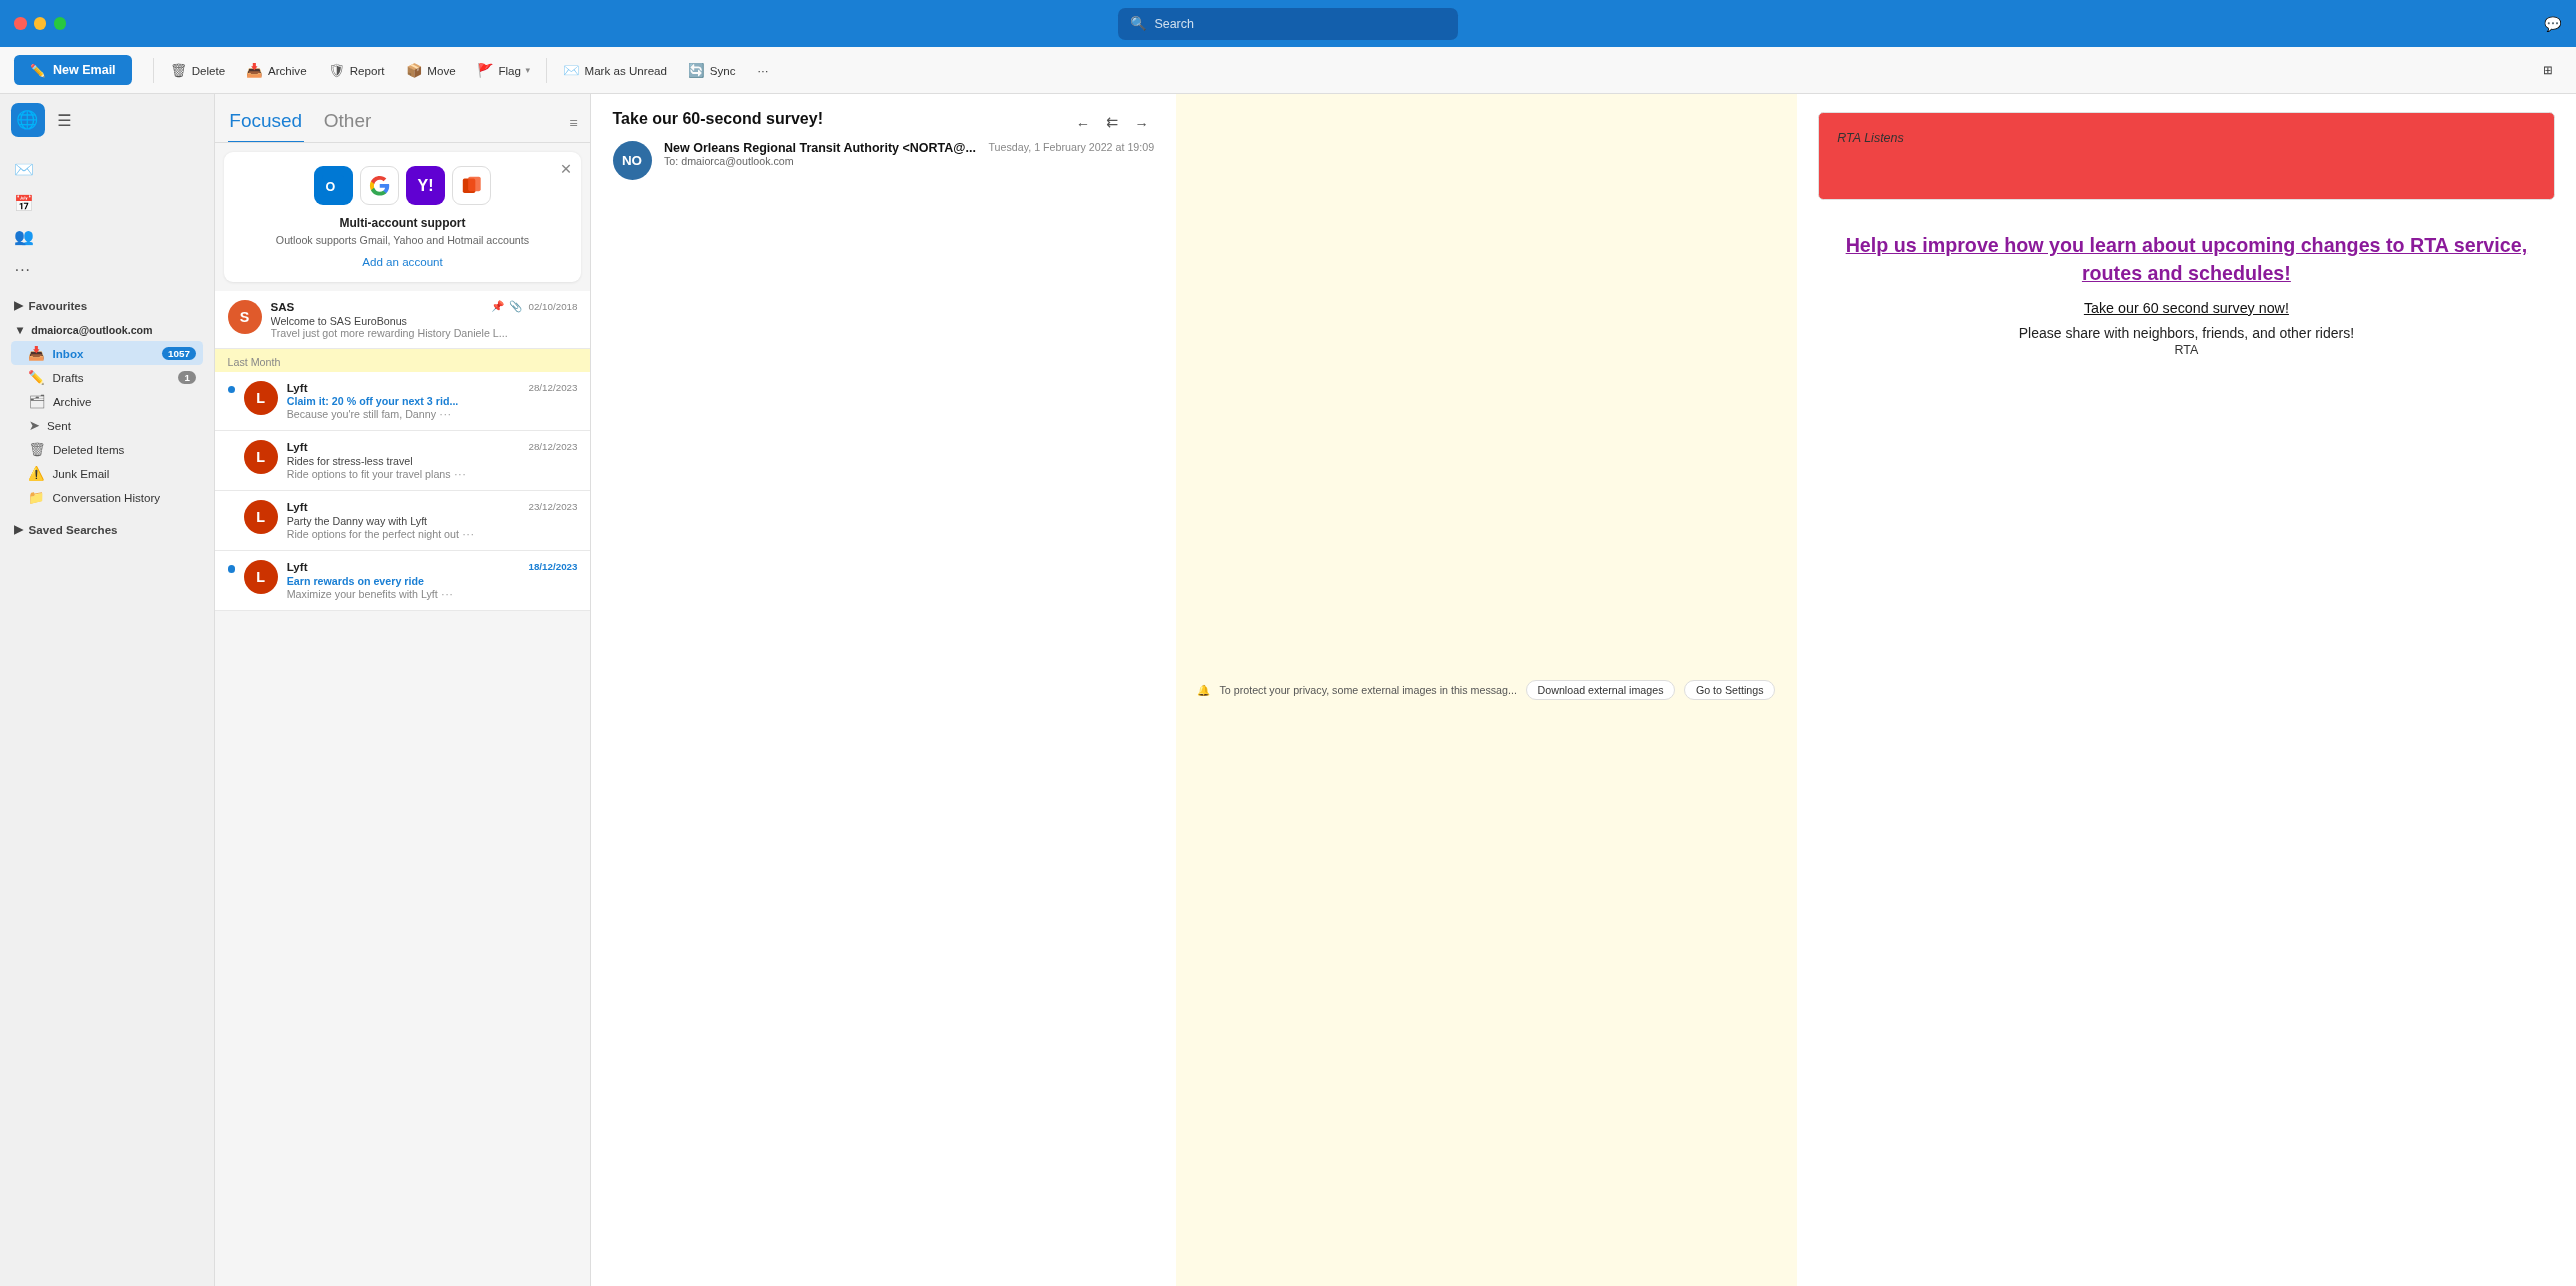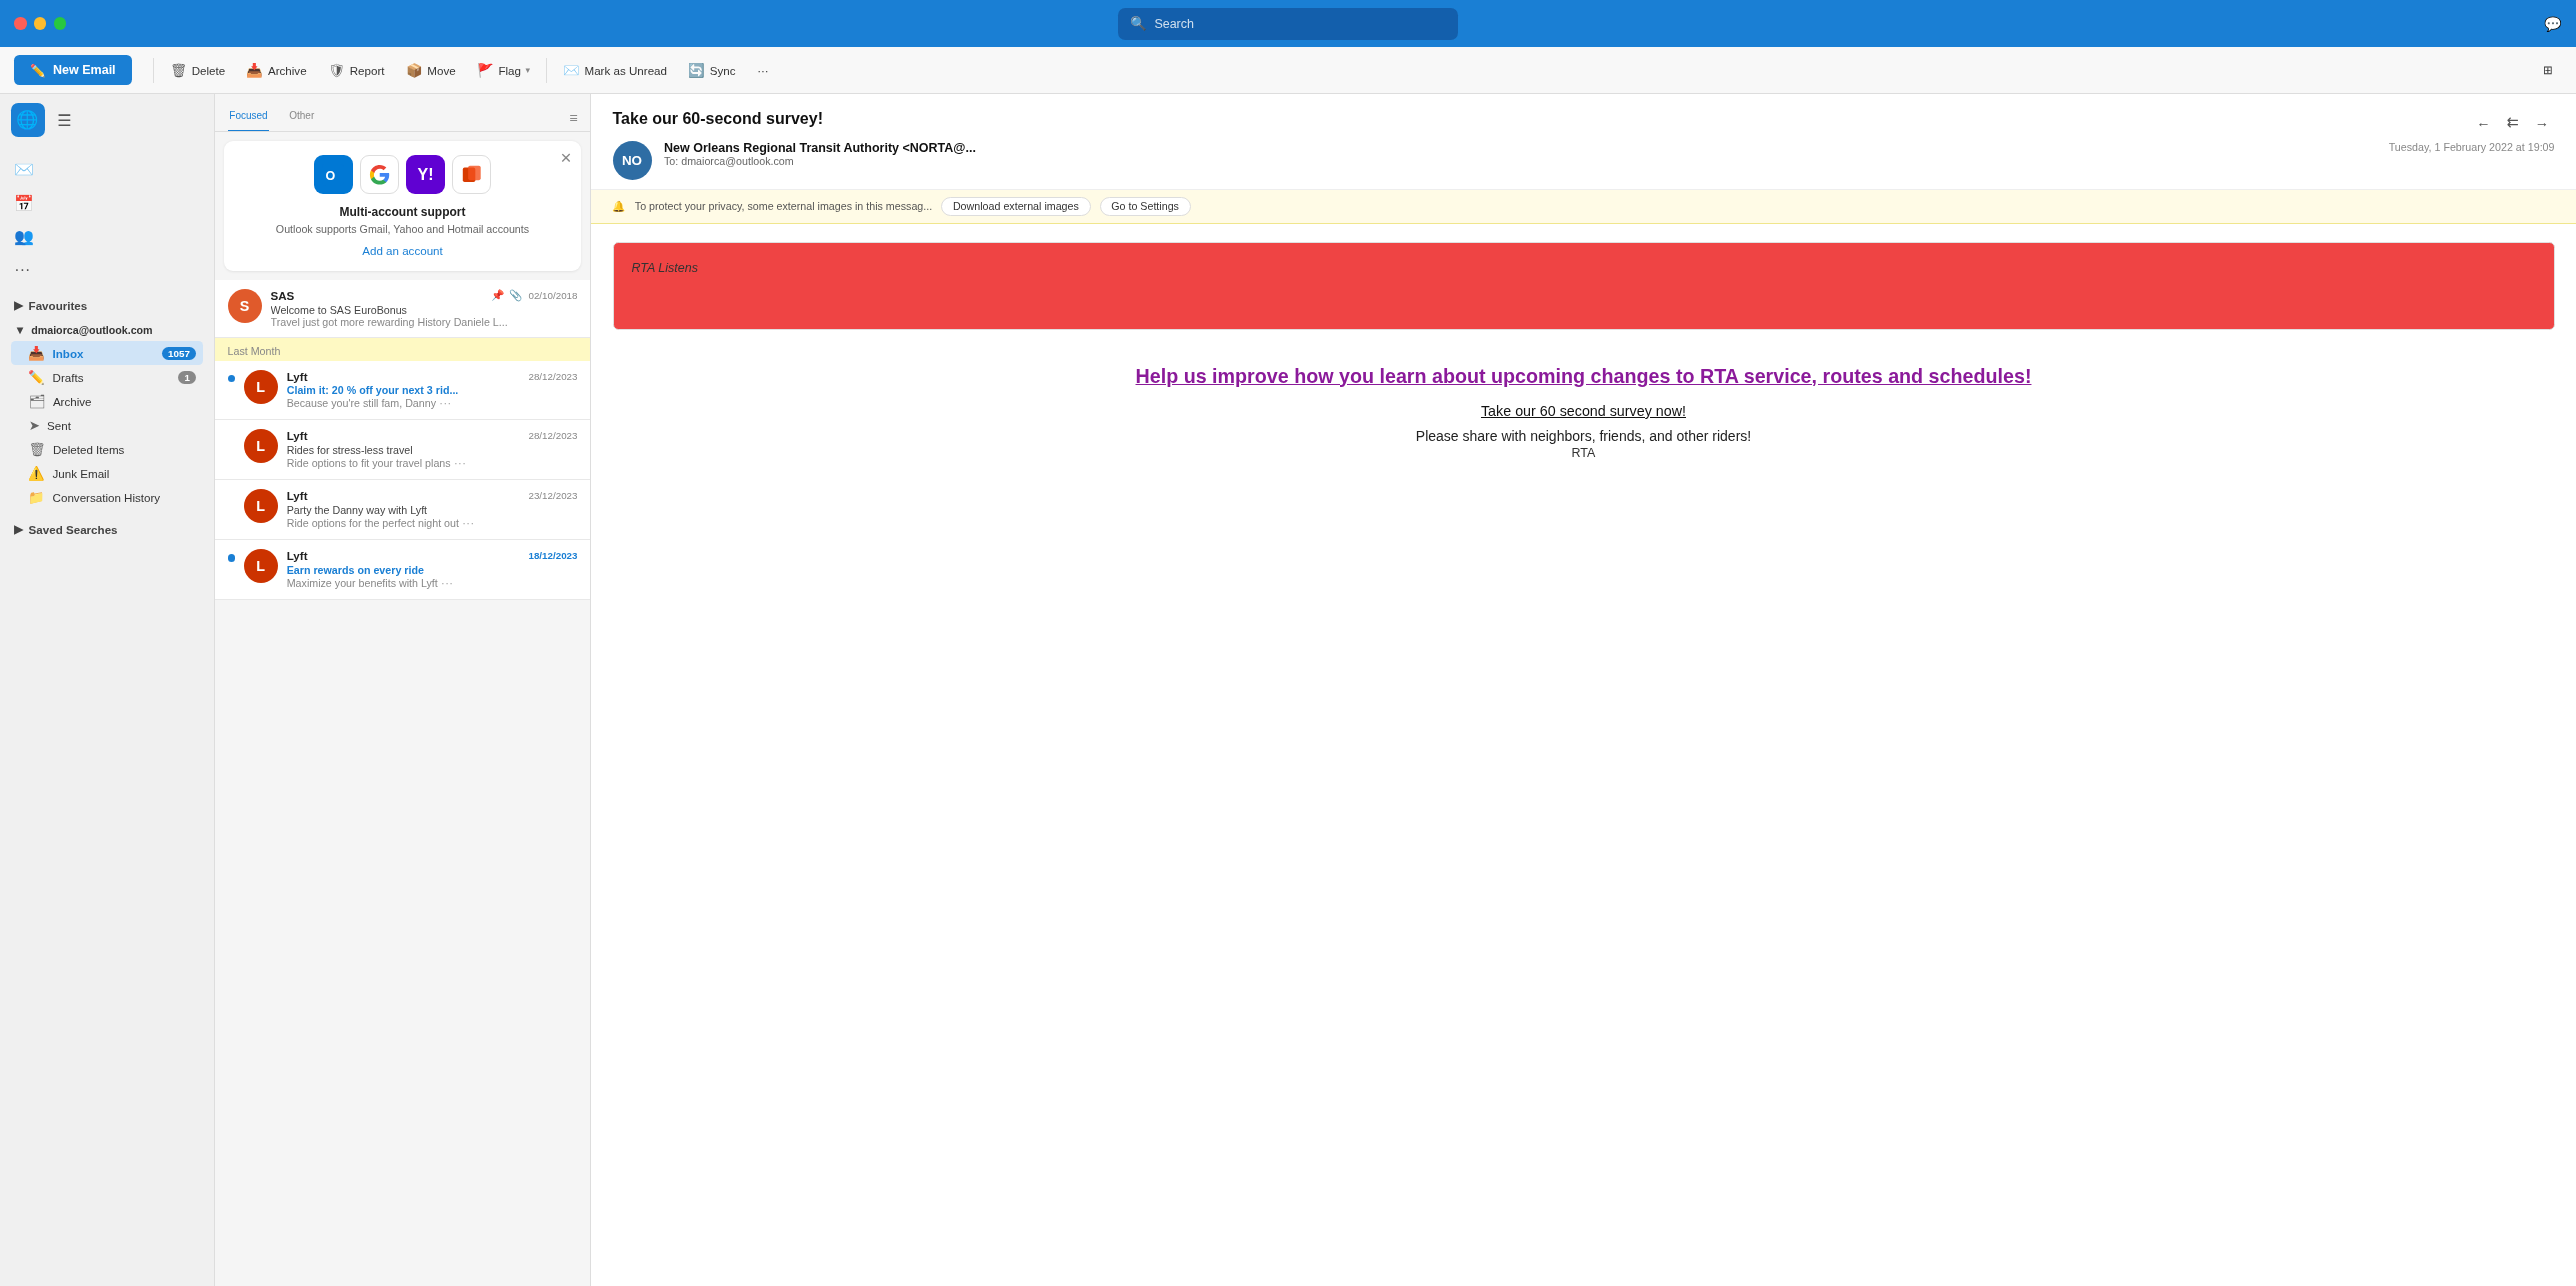--- a/index.html
+++ b/index.html
@@ -176,21 +176,21 @@
     }
     .tabs {
       display: flex;
       align-items: center;
       padding: 10.7px 12.5px 0;
       background: #f5f5f5;
       border-bottom: 0.9px solid #ddd;
       gap: 18px;
     }
     .tab {
-      font-size: 10px;
+      font-size: 19px;
       padding: 5.4px 1.8px 9px;
       cursor: pointer;
       color: #888;
       border-bottom: 1.8px solid transparent;
     }
     .tab.active { color: #1a7fd4; border-bottom: 1.8px solid #1a7fd4; font-weight: 500; }
     .tabs-right { margin-left: auto; color: #888; font-size: 14.3px; cursor: pointer; }
 
     
     .promo-card {
@@ -260,21 +260,21 @@
     .attach-icon { color: #888; font-size: 10.7px; }
     .unread-dot { width: 7.2px; height: 7.2px; border-radius: 50%; background: #1a7fd4; flex-shrink: 0; margin-top: 5.4px; }
     .date-section { padding: 7.2px 12.5px 3.6px; font-size: 10.7px; color: #888; background: #fef9c3; }
     .email-item-actions { font-size: 12.5px; color: #aaa; margin-top: 1.8px; }
 
     
     .email-viewer {
       flex: 1;
       background: white;
       display: flex;
-      flex-direction: column;
+      flex-direction: row;
       overflow: hidden;
     }
     .viewer-header {
       padding: 16px 21.5px 9px;
       border-bottom: 0.9px solid #eee;
     }
     .viewer-title { font-size: 16px; font-weight: 700; color: #111; margin-bottom: 12.5px; }
     .viewer-sender-row {
       display: flex;
       align-items: flex-start;

